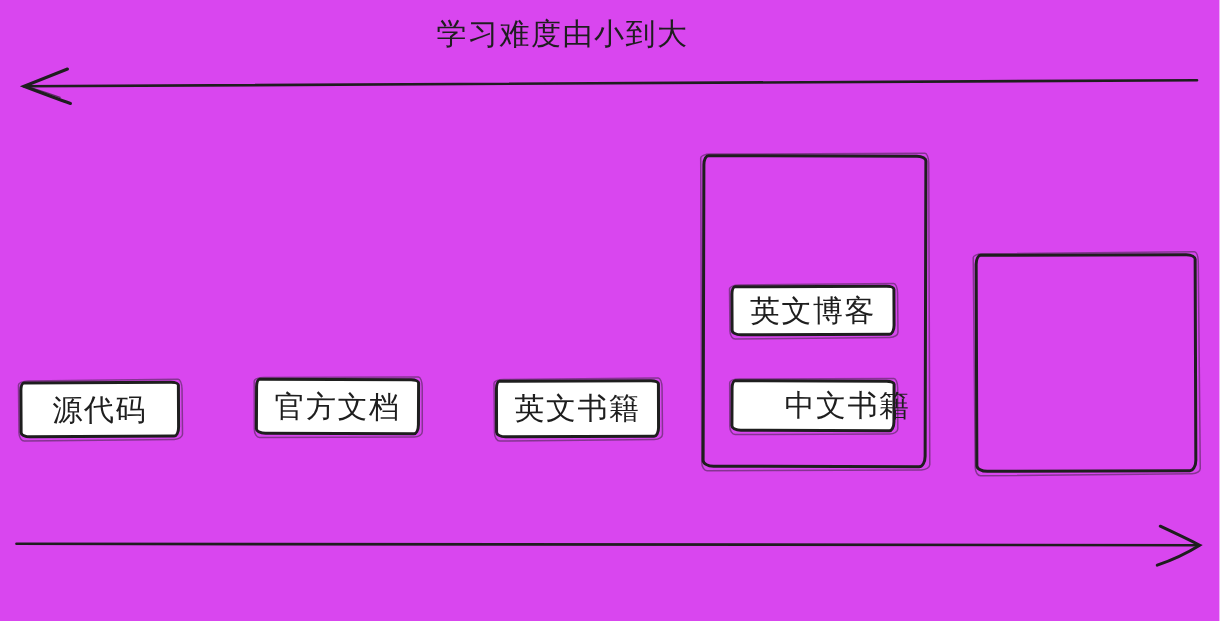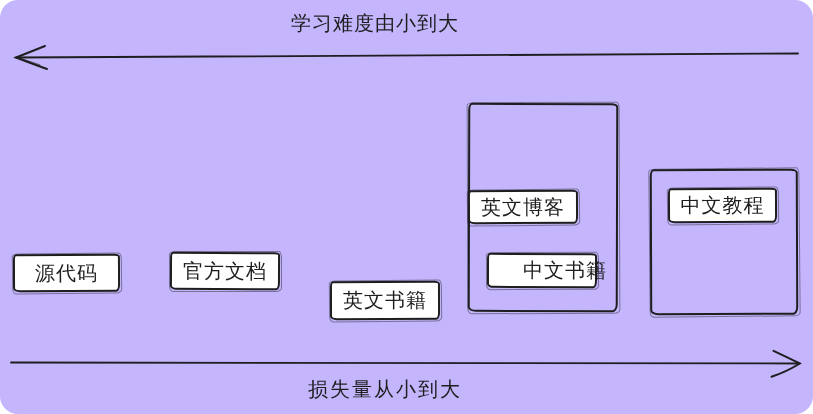--- a/index.html
+++ b/index.html
@@ -5,24 +5,23 @@
   html, body {
     margin: 0;
     padding: 0;
     background: #ffffff;
     font-family: "Liberation Sans", "DejaVu Sans", sans-serif;
   }
   .canvas {
     position: relative;
     width: 813px;
     height: 414px;
-    background: #c4b5fd;
+    background: #d946ef;
     overflow: hidden;
     color: #1e1e1e;
-    border-radius: 18px;
   }
   .arrows-layer {
     position: absolute;
     left: 0; top: 0;
     width: 813px;
     height: 414px;
     pointer-events: none;
   }
   .axis-label {
     position: absolute;
@@ -60,23 +59,23 @@
     background: #ffffff;
     white-space: nowrap;
   }
   .group {
     border-radius: 4px 7px 5px 8px / 7px 4px 8px 5px;
   }
 
   
   .n-source   { left: 13px;  top: 254px; width: 107px; height: 38px; transform: rotate(-0.3deg); }
   .n-official { left: 170px; top: 252px; width: 110px; height: 38px; transform: rotate(0.25deg); }
-  .n-enbooks  { left: 330px; top: 253px; width: 110px; height: 39px; transform: rotate(-0.2deg); margin-top: 28px; }
+  .n-enbooks  { left: 330px; top: 253px; width: 110px; height: 39px; transform: rotate(-0.2deg); }
   .n-entut    { left: 490px; top: 122px; width: 110px; height: 36px; transform: rotate(0.3deg); }
-  .n-enblog   { left: 468px; top: 190px; width: 110px; height: 34px; transform: rotate(-0.25deg); }
+  .n-enblog   { left: 487px; top: 190px; width: 110px; height: 34px; transform: rotate(-0.25deg); }
   .n-cnbooks  { left: 487px; top: 253px; width: 110px; height: 35px; transform: rotate(0.2deg); padding-left: 46px; }
   .n-cntut    { left: 668px; top: 188px; width: 109px; height: 35px; transform: rotate(-0.3deg); }
   .n-cnblog   { left: 668px; top: 255px; width: 109px; height: 36px; transform: rotate(0.25deg); }
   .g-english  { left: 468px; top: 103px; width: 150px; height: 209px; transform: rotate(0.15deg); }
   .g-chinese  { left: 650px; top: 169px; width: 148px; height: 146px; transform: rotate(-0.2deg); }
 </style>
 </head>
 <body>
 
 <div class="canvas">
@@ -86,32 +85,30 @@
     <path d="M798,53.5 C540,55 280,56.2 16,57.5" stroke-width="1.8"></path>
     <path d="M45,46 C35,50 25,54 16,57.5 C26.5,61.5 37,65.5 47,69" stroke-width="2"></path>
     <path d="M21,58.6 C28,60.8 34,62.8 40,64.9" stroke-width="1" opacity="0.65"></path>
 
     <path d="M11,362.5 C280,363 540,362.3 799,363.5" stroke-width="1.8"></path>
     <path d="M773.5,350.8 Q789,358 799.8,363.5 Q787,371.5 771.5,376.8" stroke-width="2"></path>
   </svg>
 
   <div class="axis-label top">学习难度由小到大</div>
 
-  <div class="axis-label bottom">损失量从小到大</div>
 
   <div class="sketchbox group g-english"></div>
   <div class="sketchbox group g-chinese"></div>
 
   <div class="sketchbox node n-official">官方文档</div>
 
   <div class="sketchbox node n-source">源代码</div>
 
   <div class="sketchbox node n-enbooks">英文书籍</div>
 
 
   <div class="sketchbox node n-enblog">英文博客</div>
 
   <div class="sketchbox node n-cnbooks">中文书籍</div>
 
-  <div class="sketchbox node n-cntut">中文教程</div>
 
 
 </div>
 
 </body></html>

